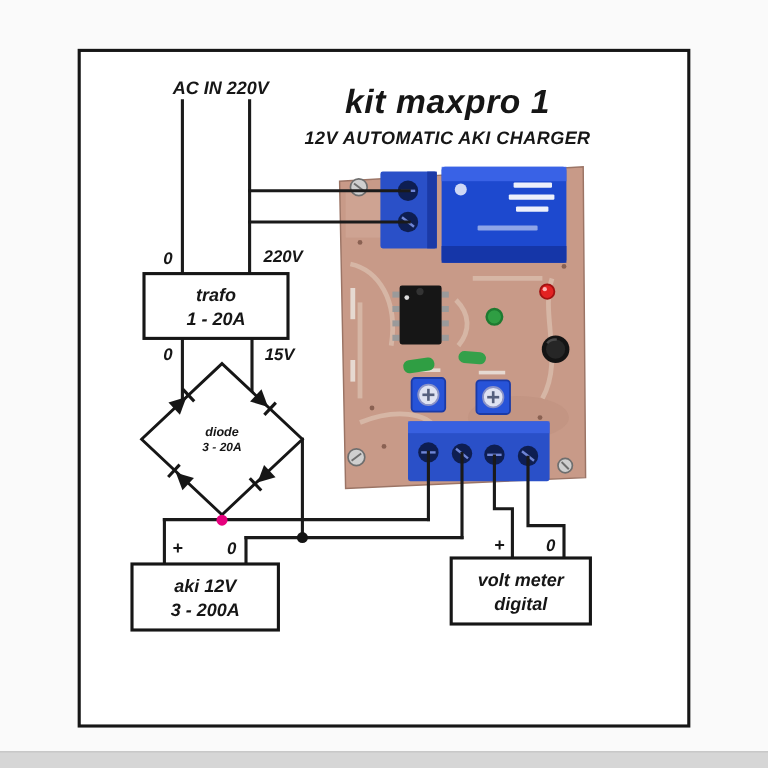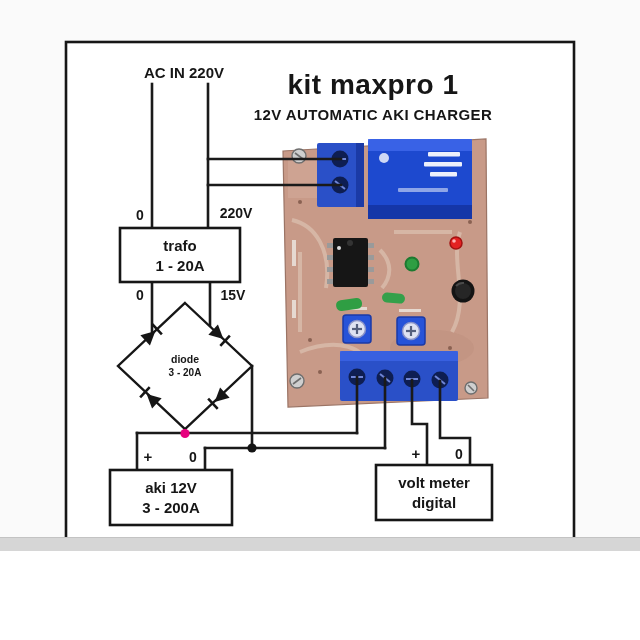--- a/index.html
+++ b/index.html
@@ -1,19 +1,20 @@
 <!DOCTYPE html>
 <html><head>
 <meta charset="utf-8">
 <style>
   html,body{margin:0;padding:0;background:#ffffff;}
   #app{
-    position:relative;width:640px;height:551px;overflow:hidden;
+    position:relative;width:640px;height:640px;overflow:hidden;
     background:#fafafa;
     font-family:"Liberation Sans",sans-serif;
+    font-style:italic;
   }
   svg{position:absolute;left:0;top:0;}
   .lbl{font-family:"Liberation Sans",sans-serif;font-weight:bold;fill:#161616;}
   .footer-bar{
     position:absolute;left:0;right:0;bottom:0;height:13px;
     background:#d6d6d6;border-top:1px solid #c3c3c3;
   }
 </style>
 </head>
 <body>

